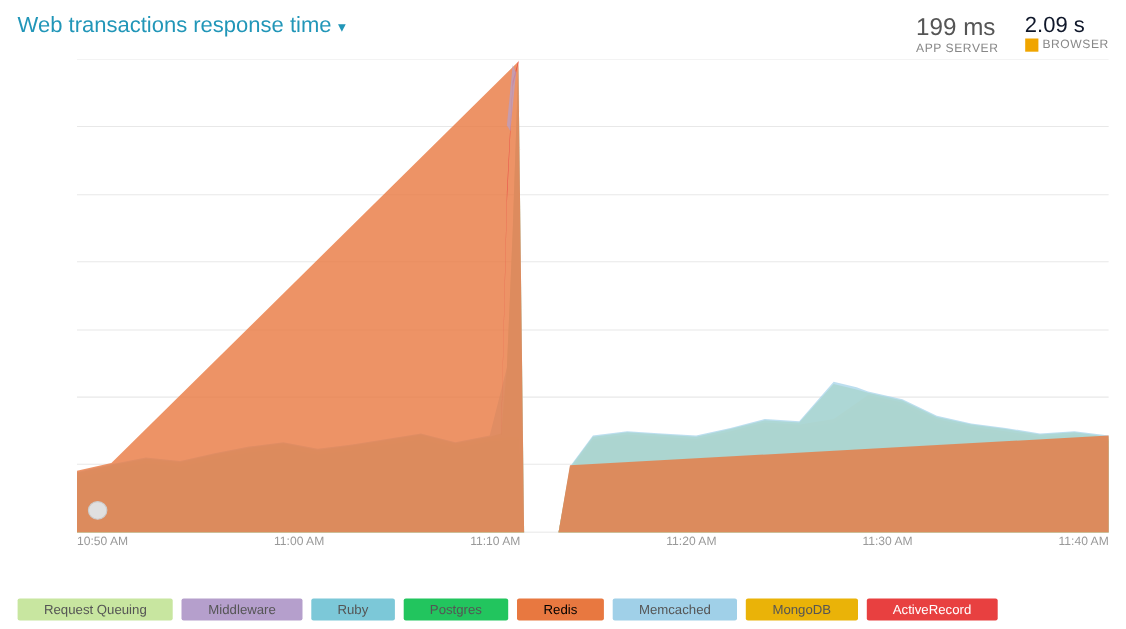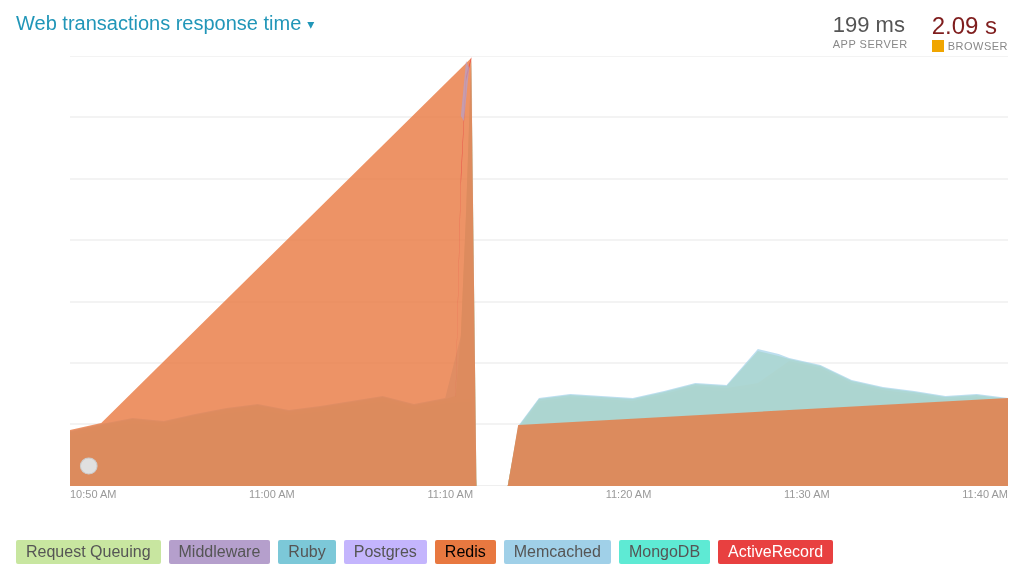--- a/index.html
+++ b/index.html
@@ -51,22 +51,22 @@
       font-size: 22px;
       color: #555;
       font-weight: 300;
     }
     .stat-label {
       font-size: 11px;
       color: #888;
       letter-spacing: 0.5px;
     }
     .stat-value-browser {
-      font-size: 24px;
-      color: #7f1d1d;
+      font-size: 20px;
+      color: #0f172a;
       font-weight: 300;
     }
     .stat-label-browser {
       font-size: 11px;
       color: #888;
       letter-spacing: 0.5px;
     }
     .browser-label-row {
       display: flex;
       align-items: center;
@@ -133,22 +133,22 @@
       flex-wrap: wrap;
       position: absolute;
       bottom: 0;
       left: 0;
       right: 0;
     }
     .legend-item {
       display: flex;
       gap: 4px;
       border-radius: 2px;
-      padding: 3px 10px;
-      font-size: 16px;
+      padding: 3px 24px;
+      font-size: 12px;
       font-weight: 500;
     }
   </style>
 </head>
 <body>
 
 <div class="container">
 
   <div class="header">
     <div class="title-area">
@@ -472,29 +472,29 @@
   <div class="legend">
     <div class="legend-item" style="background:#c8e6a0; color:#555;">
       <span>Request Queuing</span>
     </div>
     <div class="legend-item" style="background:#b59fcc; color:#555;">
       <span>Middleware</span>
     </div>
     <div class="legend-item" style="background:#7cc8d8; color:#555;">
       <span>Ruby</span>
     </div>
-    <div class="legend-item" style="background:#c4b5fd; color:#555;">
+    <div class="legend-item" style="background:#22c55e; color:#555;">
       <span>Postgres</span>
     </div>
     <div class="legend-item" style="background:#e87840; color:#000000;">
       <span>Redis</span>
     </div>
     <div class="legend-item" style="background:#a0d0e8; color:#555;">
       <span>Memcached</span>
     </div>
-    <div class="legend-item" style="background:#5eead4; color:#555;">
+    <div class="legend-item" style="background:#eab308; color:#555;">
       <span>MongoDB</span>
     </div>
     <div class="legend-item" style="background:#e84040; color:#fff;">
       <span>ActiveRecord</span>
     </div>
   </div>
 </div>
 
 </body></html>

